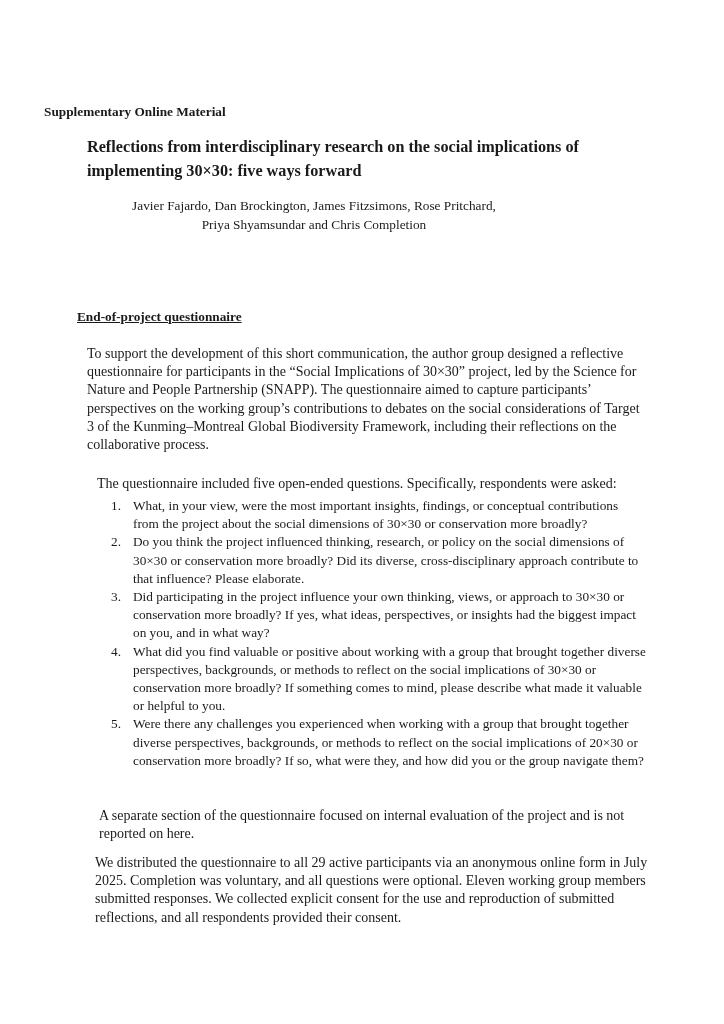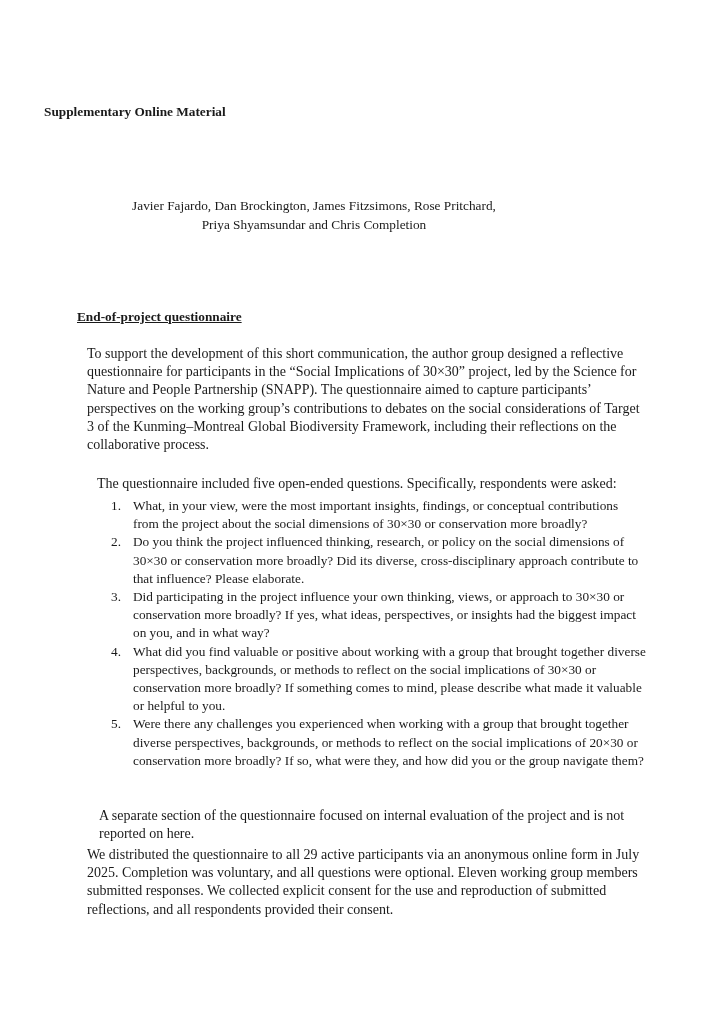--- a/index.html
+++ b/index.html
@@ -38,20 +38,21 @@
   .qlist li { position: relative; padding-left: 46px; }
   .qlist .num { position: absolute; left: 24px; top: 0; }
   .p3 { top: 795px; }
   .p4 { top: 846px; }
 </style>
 </head>
 <body>
 
 <div class="page">
   <div class="supp">Supplementary Online Material</div>
+  <div class="title">Reflections from interdisciplinary research on the social implications of implementing 30×30: five ways forward</div>
   <div class="authors">
     <div>Javier Fajardo, Dan Brockington, James Fitzsimons, Rose Pritchard,</div>
     <div>Priya Shyamsundar and Chris Completion</div>
   </div>
 
   <div class="section-heading">End-of-project questionnaire</div>
 
   <p class="para p1" style="margin:0">To support the development of this short communication, the author group designed a reflective questionnaire for participants in the “Social Implications of 30×30” project, led by the Science for Nature and People Partnership (SNAPP). The questionnaire aimed to capture participants’ perspectives on the working group’s contributions to debates on the social considerations of Target 3 of the Kunming–Montreal Global Biodiversity Framework, including their reflections on the collaborative process.</p>
   <p class="para p2" style="margin:10px">The questionnaire included five open-ended questions. Specifically, respondents were asked:</p>
 
@@ -72,14 +73,14 @@
       <span class="num">4.</span>
       <span>What did you find valuable or positive about working with a group that brought together diverse perspectives, backgrounds, or methods to reflect on the social implications of 30×30 or conservation more broadly? If something comes to mind, please describe what made it valuable or helpful to you.</span>
     </li>
     <li>
       <span class="num">5.</span>
       <span>Were there any challenges you experienced when working with a group that brought together diverse perspectives, backgrounds, or methods to reflect on the social implications of 20×30 or conservation more broadly? If so, what were they, and how did you or the group navigate them?</span>
     </li>
   </ol>
 
   <p class="para p3" style="margin:12px">A separate section of the questionnaire focused on internal evaluation of the project and is not reported on here.</p>
-  <p class="para p4" style="margin:0">We distributed the questionnaire to all 29 active participants via an anonymous online form in July 2025. Completion was voluntary, and all questions were optional. Eleven working group members submitted responses. We collected explicit consent for the use and reproduction of submitted reflections, and all respondents provided their consent.</p>
+  <p class="para p4" style="margin:8px">We distributed the questionnaire to all 29 active participants via an anonymous online form in July 2025. Completion was voluntary, and all questions were optional. Eleven working group members submitted responses. We collected explicit consent for the use and reproduction of submitted reflections, and all respondents provided their consent.</p>
 </div>
 
 </body></html>

